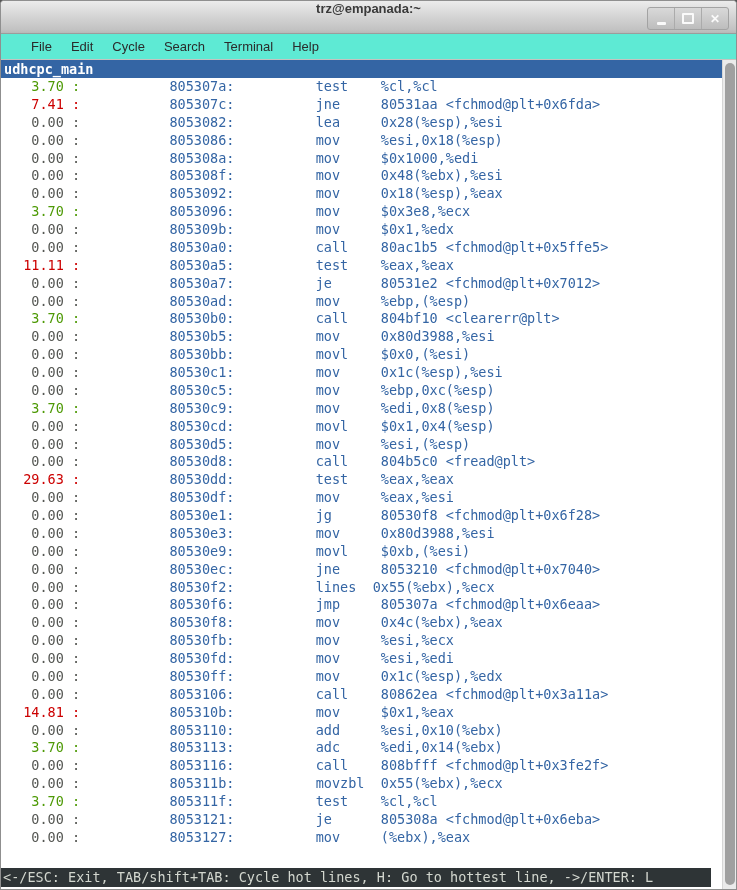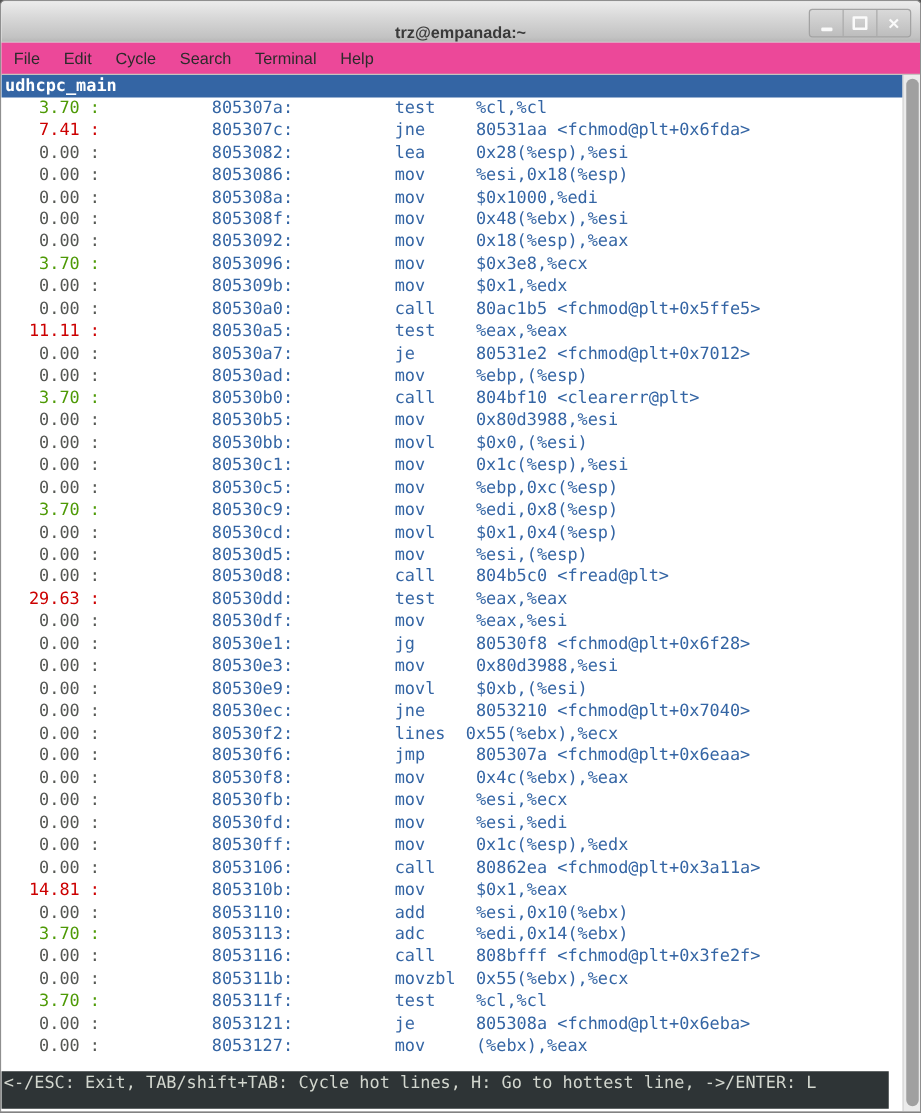--- a/index.html
+++ b/index.html
@@ -7,57 +7,57 @@
     width:737px;height:890px;box-sizing:border-box;
     border:1px solid #8f8f8f;border-radius:4px 4px 0 0;
     background:#fff;display:flex;flex-direction:column;overflow:hidden;
     font-family:"Liberation Sans",sans-serif;
   }
   
   .titlebar{
     height:32px;flex:0 0 32px;position:relative;
     background:linear-gradient(#ececec,#d6d6d6 45%,#c2c2c2 90%,#b8b8b8);
     border-bottom:1px solid #9c9c9c;border-radius:3px 3px 0 0;
-    display:flex;align-items:flex-end;justify-content:center;
+    display:flex;align-items:flex-start;justify-content:center;
   }
   .title{font-size:13px;font-weight:bold;color:#3a3a3a;}
   .win-buttons{
     position:absolute;right:7px;top:6px;height:21px;display:flex;
     border:1px solid #a3a3a3;border-radius:3px;overflow:hidden;
     background:linear-gradient(#d9d9d9,#bdbdbd);
   }
   .win-btn{width:26px;display:flex;align-items:center;justify-content:center;cursor:default;}
   .win-btn + .win-btn{border-left:1px solid #ababab;}
   .glyph-min{width:9px;height:3px;background:#fafafa;margin-top:9px;border-radius:1px;}
   .glyph-max{width:8px;height:7px;border:2px solid #fafafa;border-radius:1px;}
   .glyph-close{font-size:12px;font-weight:bold;color:#fafafa;line-height:1;}
   
   .menubar{
-    height:25px;flex:0 0 25px;background:#ec4899;border-bottom:1px solid #c6c3bf;
-    display:flex;align-items:center;padding-left:0;
+    height:25px;flex:0 0 25px;background:#5eead4;border-bottom:1px solid #c6c3bf;
+    display:flex;align-items:center;padding-left:20px;
   }
   .menu-item{font-size:13px;color:#2b2b2b;padding:3px 9px;margin-left:1px;}
   
   .terminal{
     flex:1;position:relative;background:#ffffff;overflow:hidden;
     font-family:"DejaVu Sans Mono","Liberation Mono",monospace;
     font-size:13.5px;padding-top:0;
   }
   .sym-header{
     height:18px;line-height:18px;margin-right:13px;padding-left:3px;
     background:var(--selected-bg);color:#ffffff;font-weight:bold;white-space:pre;
   }
   .rows{margin:0;}
   .line{height:17.88px;line-height:17.88px;white-space:pre;padding-left:14px;}
   .pct-zero{color:var(--heat-zero);}
   .pct-low{color:var(--heat-low);}
   .pct-high{color:var(--heat-high);}
   .code{color:var(--code-text);}
   .statusbar{
-    position:absolute;left:0;right:25px;bottom:2px;height:30px;line-height:19px;
+    position:absolute;left:0;right:25px;bottom:2px;height:19px;line-height:19px;
     background:var(--status-bg);color:var(--status-fg);
     white-space:pre;overflow:hidden;padding-left:2px;font-size:13.5px;
   }
   
   .scrollbar{
     position:absolute;top:0;right:0;bottom:0;width:13px;
     background:#ebebeb;border-left:1px solid #d6d6d6;
   }
   .scroll-thumb{
     position:absolute;left:2px;right:1px;top:3px;bottom:4px;

